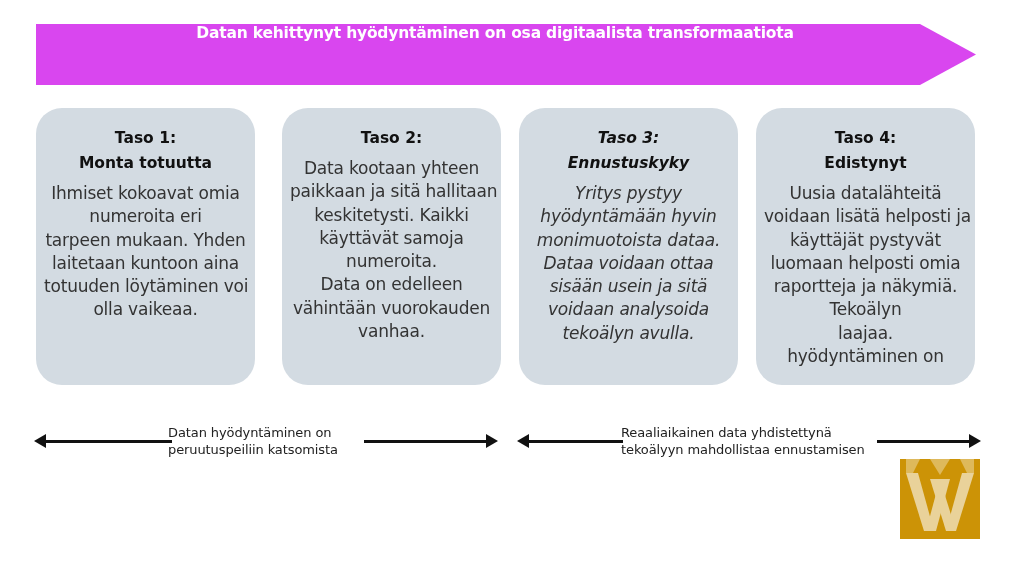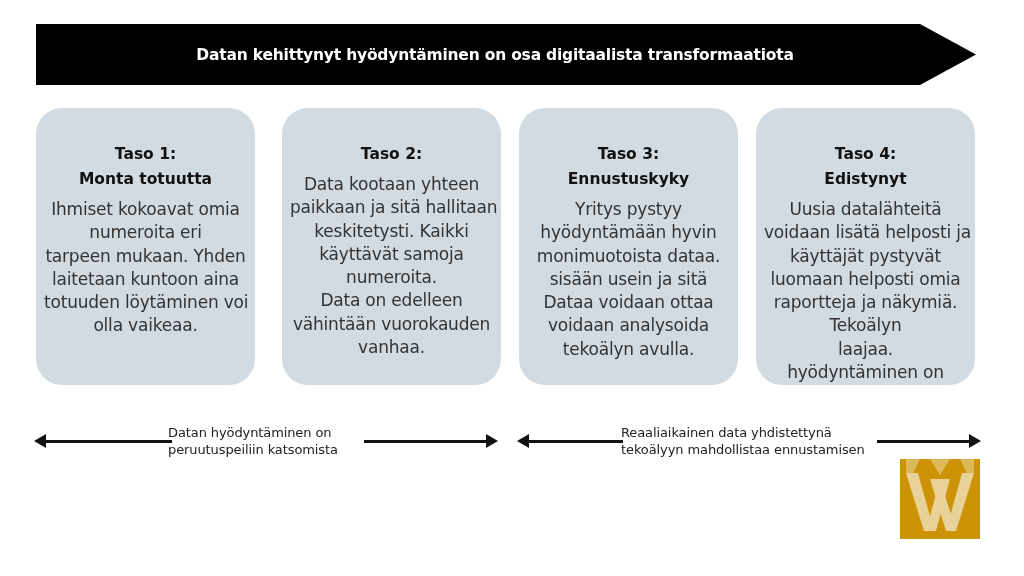--- a/index.html
+++ b/index.html
@@ -3,32 +3,32 @@
   <meta charset="utf-8">
   <style>
     html, body { margin: 0; padding: 0; }
     body {
       width: 1024px; height: 576px; background: #ffffff;
       position: relative; overflow: hidden;
       font-family: "DejaVu Sans", sans-serif;
     }
     .banner {
       position: absolute; left: 36px; top: 24px; width: 940px; height: 61px;
-      background: #000000;
+      background: #d946ef;
       clip-path: polygon(0 0, 884px 0, 940px 50%, 884px 100%, 0 100%);
-      display: flex; align-items: center; justify-content: center;
+      display: flex; justify-content: center;
     }
     .banner-text {
       color: #ffffff; font-weight: bold; font-size: 15.5px;
       letter-spacing: -0.2px; margin-left: -22px;
     }
     .card {
       position: absolute; top: 108px; width: 219px; height: 277px;
       background: #d3dbe2; border-radius: 26px;
-      box-sizing: border-box; padding: 34px 8px 0 8px;
+      box-sizing: border-box; padding: 18px 8px 0 8px;
       text-align: center; color: #111111;
     }
     .card-title {
       font-weight: bold; font-size: 15.5px; line-height: 25px; color: #111;
     }
     .card-body {
       margin-top: 6px; font-size: 17px; line-height: 23.3px; color: #333333;
       letter-spacing: -0.2px;
     }
     .card-body span { display: block; white-space: nowrap; }
@@ -80,29 +80,29 @@
     <span>paikkaan ja sitä hallitaan</span>
     <span>keskitetysti. Kaikki</span>
     <span>käyttävät samoja</span>
     <span>numeroita.</span>
     <span>Data on edelleen</span>
     <span>vähintään vuorokauden</span>
     <span>vanhaa.</span>
   </div>
 </div>
 
-<div class="card" style="left:519px;">
+<div class="card" style="left:519px;font-style:italic;">
   <div class="card-title">Taso 3:</div>
   <div class="card-title">Ennustuskyky</div>
   <div class="card-body">
     <span>Yritys pystyy</span>
     <span>hyödyntämään hyvin</span>
     <span>monimuotoista dataa.</span>
+    <span>Dataa voidaan ottaa</span>
     <span>sisään usein ja sitä</span>
-    <span>Dataa voidaan ottaa</span>
     <span>voidaan analysoida</span>
     <span>tekoälyn avulla.</span>
   </div>
 </div>
 
 <div class="card" style="left:756px;">
   <div class="card-title">Taso 4:</div>
   <div class="card-title">Edistynyt</div>
   <div class="card-body">
     <span>Uusia datalähteitä</span>

